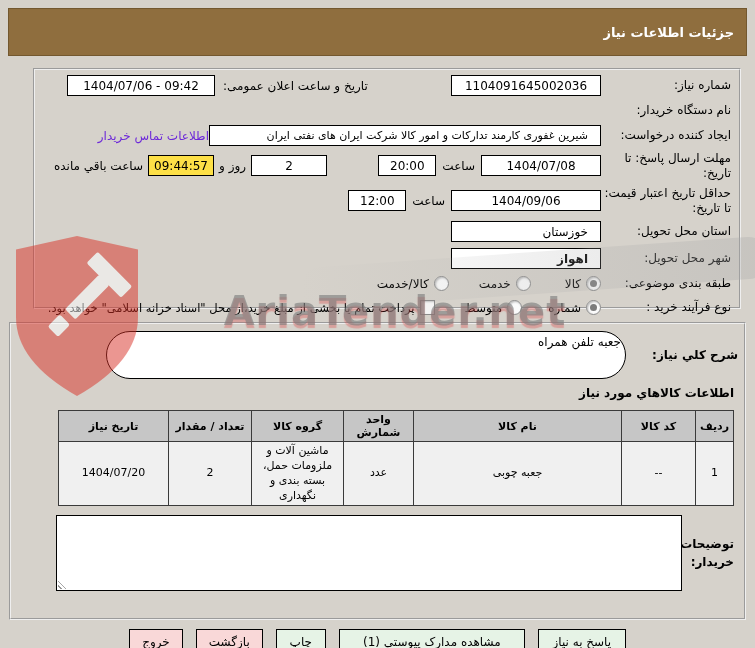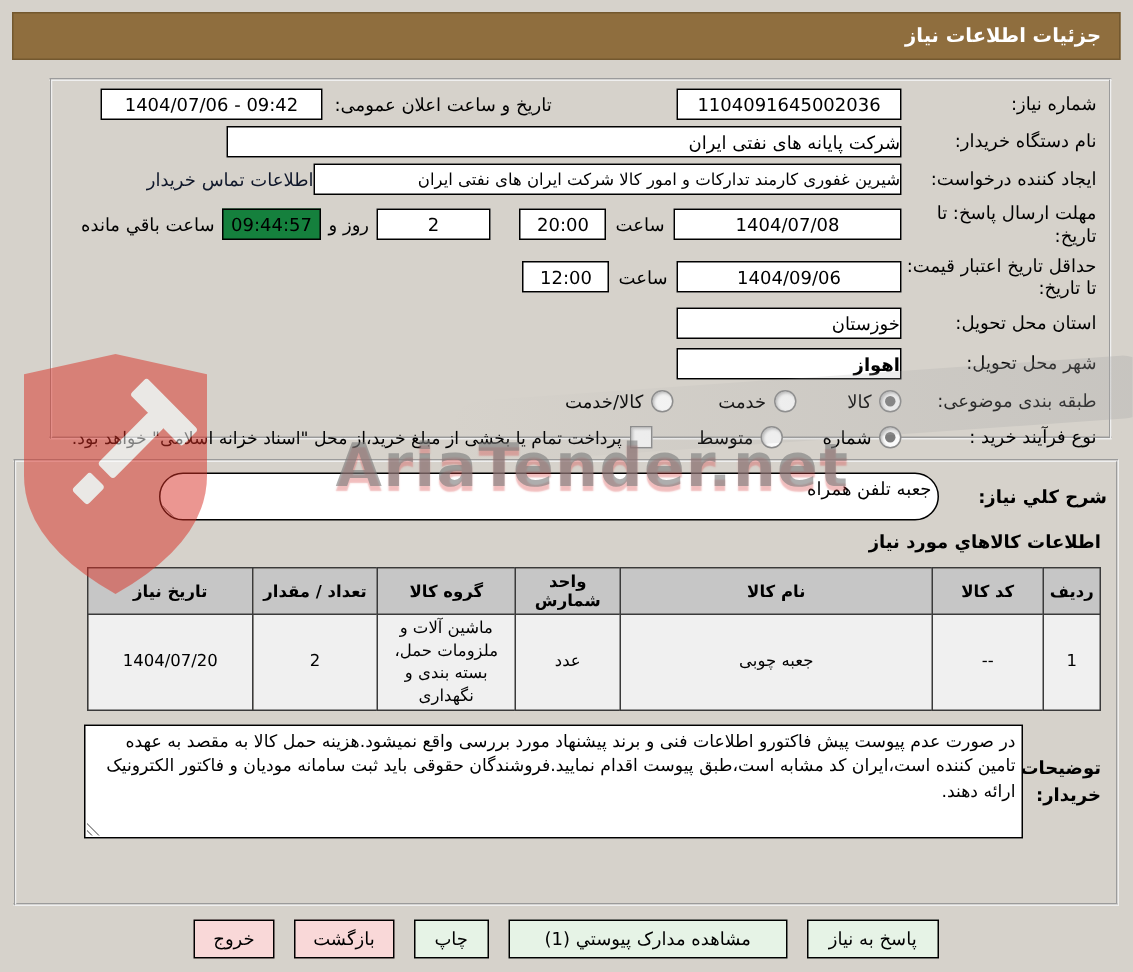--- a/index.html
+++ b/index.html
@@ -4,44 +4,44 @@
 <style>
   html,body{margin:0;padding:0;}
   body{
     width:755px;height:648px;overflow:hidden;
     background:#d6d2cb;
     font-family:"DejaVu Sans",sans-serif;
     font-size:12px;color:#000;
     direction:rtl;position:relative;
   }
   .titlebar{
-    margin:8px 8px 0 8px;height:32px;
+    margin:8px 8px 0 8px;height:48px;
     background:#8f6e3e;border:1px solid #73582f;
     color:#fff;font-weight:bold;font-size:13px;
     display:flex;align-items:center;padding:0 12px;
     box-sizing:border-box;
   }
   .box{
     background:#d6d2cb;border:2px groove #efefef;
     box-sizing:border-box;
   }
   .box1{margin:12px 14px 0 33px;height:241px;padding:3px 8px;}
   .box2{margin:13px 9px 0 9px;height:298px;padding:5px 6px;}
   .frow{display:flex;align-items:center;min-height:25px;}
   .flabel{width:130px;flex-shrink:0;line-height:1.25;}
   .tbox{
     background:#fff;border:1px solid #000;height:21px;
     display:flex;align-items:center;box-sizing:border-box;
-    padding:0 0;font-size:12px;white-space:nowrap;overflow:hidden;
+    padding:0 12px;font-size:12px;white-space:nowrap;overflow:hidden;
   }
   .center{justify-content:center;}
   .rightal{justify-content:flex-start;}
   .num{direction:ltr;}
-  .countdown{background:#15803d;}
-  .link{color:#0f172a;cursor:pointer;margin-left:6px;}
+  .countdown{background:#fde047;}
+  .link{color:#6d28d9;cursor:pointer;margin-left:6px;}
   .radio{
     width:13px;height:13px;border-radius:50%;
     background:#fbfbfb;border:1px solid #8a8a8a;
     box-shadow:inset 1px 1px 2px rgba(0,0,0,.25);
     display:inline-block;position:relative;flex-shrink:0;
   }
   .radio.on::after{
     content:"";position:absolute;inset:3px;border-radius:50%;background:#7c7c7c;
   }
   .checkbox{
@@ -111,32 +111,31 @@
     <div class="flabel">شماره نیاز:</div>
     <div class="tbox center num" style="width:150px;">1104091645002036</div>
     <div class="frow" style="margin-right:auto;margin-left:24px;min-height:0;">
       <span style="margin-left:8px;">تاریخ و ساعت اعلان عمومی:</span>
       <div class="tbox center num" style="width:148px;">1404/07/06 - 09:42</div>
     </div>
   </div>
 
   <div class="frow">
     <div class="flabel">نام دستگاه خریدار:</div>
-    <div class="tbox rightal" style="width:450px;">شرکت پایانه های نفتی ایران</div>
   </div>
 
   <div class="frow">
     <div class="flabel">ایجاد کننده درخواست:</div>
     <div class="tbox rightal" style="width:392px;font-size:11px;">شیرین غفوری کارمند تدارکات و امور کالا شرکت ایران های نفتی ایران</div>
     <span class="link">اطلاعات تماس خریدار</span>
   </div>
 
   <div class="frow" style="min-height:35px;">
     <div class="flabel">مهلت ارسال پاسخ: تا تاریخ:</div>
-    <div class="tbox center num" style="width:152px;">1404/07/08</div>
+    <div class="tbox center num" style="width:120px;">1404/07/08</div>
     <span style="margin:0 6px;">ساعت</span>
     <div class="tbox center num" style="width:58px;">20:00</div>
     <div class="frow" style="margin-right:auto;margin-left:11px;min-height:0;">
       <div class="tbox center num" style="width:76px;">2</div>
       <span style="margin:0 5px;">روز و</span>
       <div class="tbox center num countdown" style="width:66px;">09:44:57</div>
       <span style="margin-right:5px;">ساعت باقي مانده</span>
     </div>
   </div>
 
@@ -188,21 +187,21 @@
       <span style="font-size:11.5px;">پرداخت تمام یا بخشی از مبلغ خرید،از محل "اسناد خزانه اسلامی" خواهد بود.</span>
     </div>
   </div>
 
 </div>
 
 <div class="box box2">
 
   <div class="frow" style="align-items:center;margin-top:2px;">
     <div class="flabel bold" style="width:112px;">شرح کلي نیاز:</div>
-    <div class="tarea rightal" style="width:520px;height:32px;border-radius:24px;">
+    <div class="tarea rightal" style="width:520px;height:48px;border-radius:24px;">
       <span>جعبه تلفن همراه</span>
       <span class="grip"></span>
     </div>
   </div>
 
   <div class="bold" style="margin:7px 4px 5px;">اطلاعات کالاهاي مورد نیاز</div>
 
 
   <table class="items">
     <colgroup>
@@ -234,21 +233,20 @@
         <td>ماشین آلات و ملزومات حمل، بسته بندی و نگهداری</td>
         <td>2</td>
         <td>1404/07/20</td>
       </tr>
     </tbody>
   </table>
 
   <div class="frow" style="align-items:flex-start;margin-top:9px;">
     <div class="flabel bold" style="width:52px;margin-right:4px;padding-top:20px;line-height:1.5;">توضیحات خریدار:</div>
     <div class="tarea" style="width:626px;height:76px;font-size:11.5px;">
-      <span>در صورت عدم پیوست پیش فاکتورو اطلاعات فنی  و برند پیشنهاد مورد بررسی واقع نمیشود.هزینه حمل کالا به مقصد به عهده تامین کننده است،ایران کد مشابه است،طبق پیوست اقدام نمایید.فروشندگان حقوقی باید ثبت سامانه مودیان و فاکتور الکترونیک ارائه دهند.</span>
       <span class="grip"></span>
     </div>
   </div>
 
 </div>
 
 <div class="footer">
   <div class="btn green" style="min-width:88px;">پاسخ به نیاز</div>
   <div class="btn green" style="min-width:186px;">مشاهده مدارک پیوستي (1)</div>
   <div class="btn green" style="min-width:50px;">چاپ</div>

